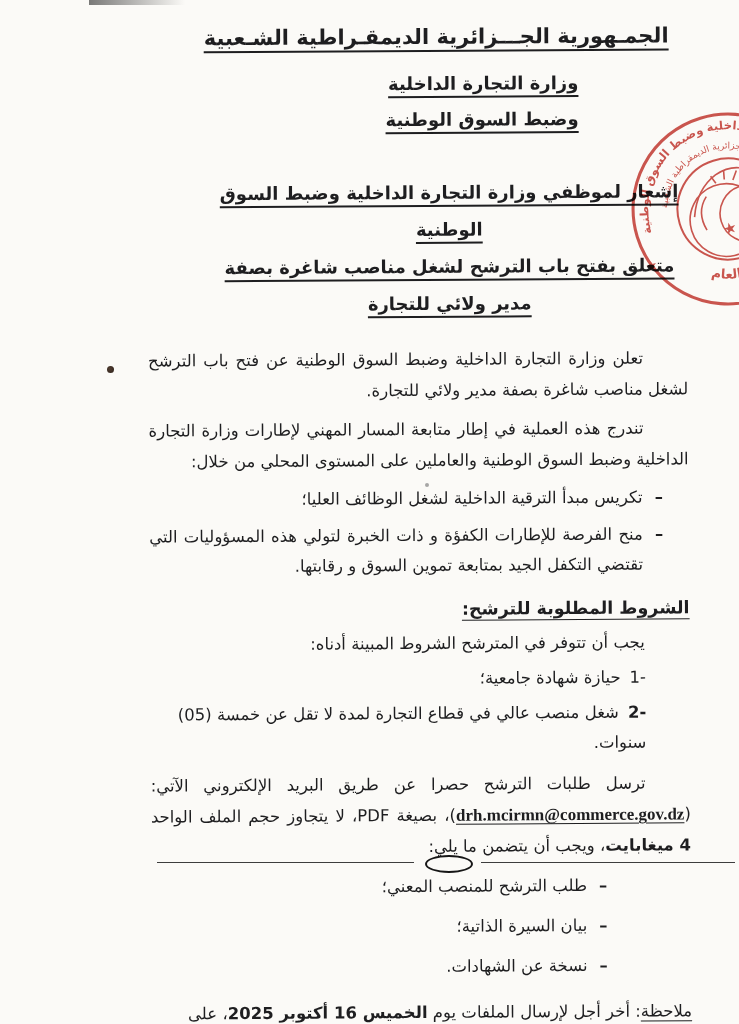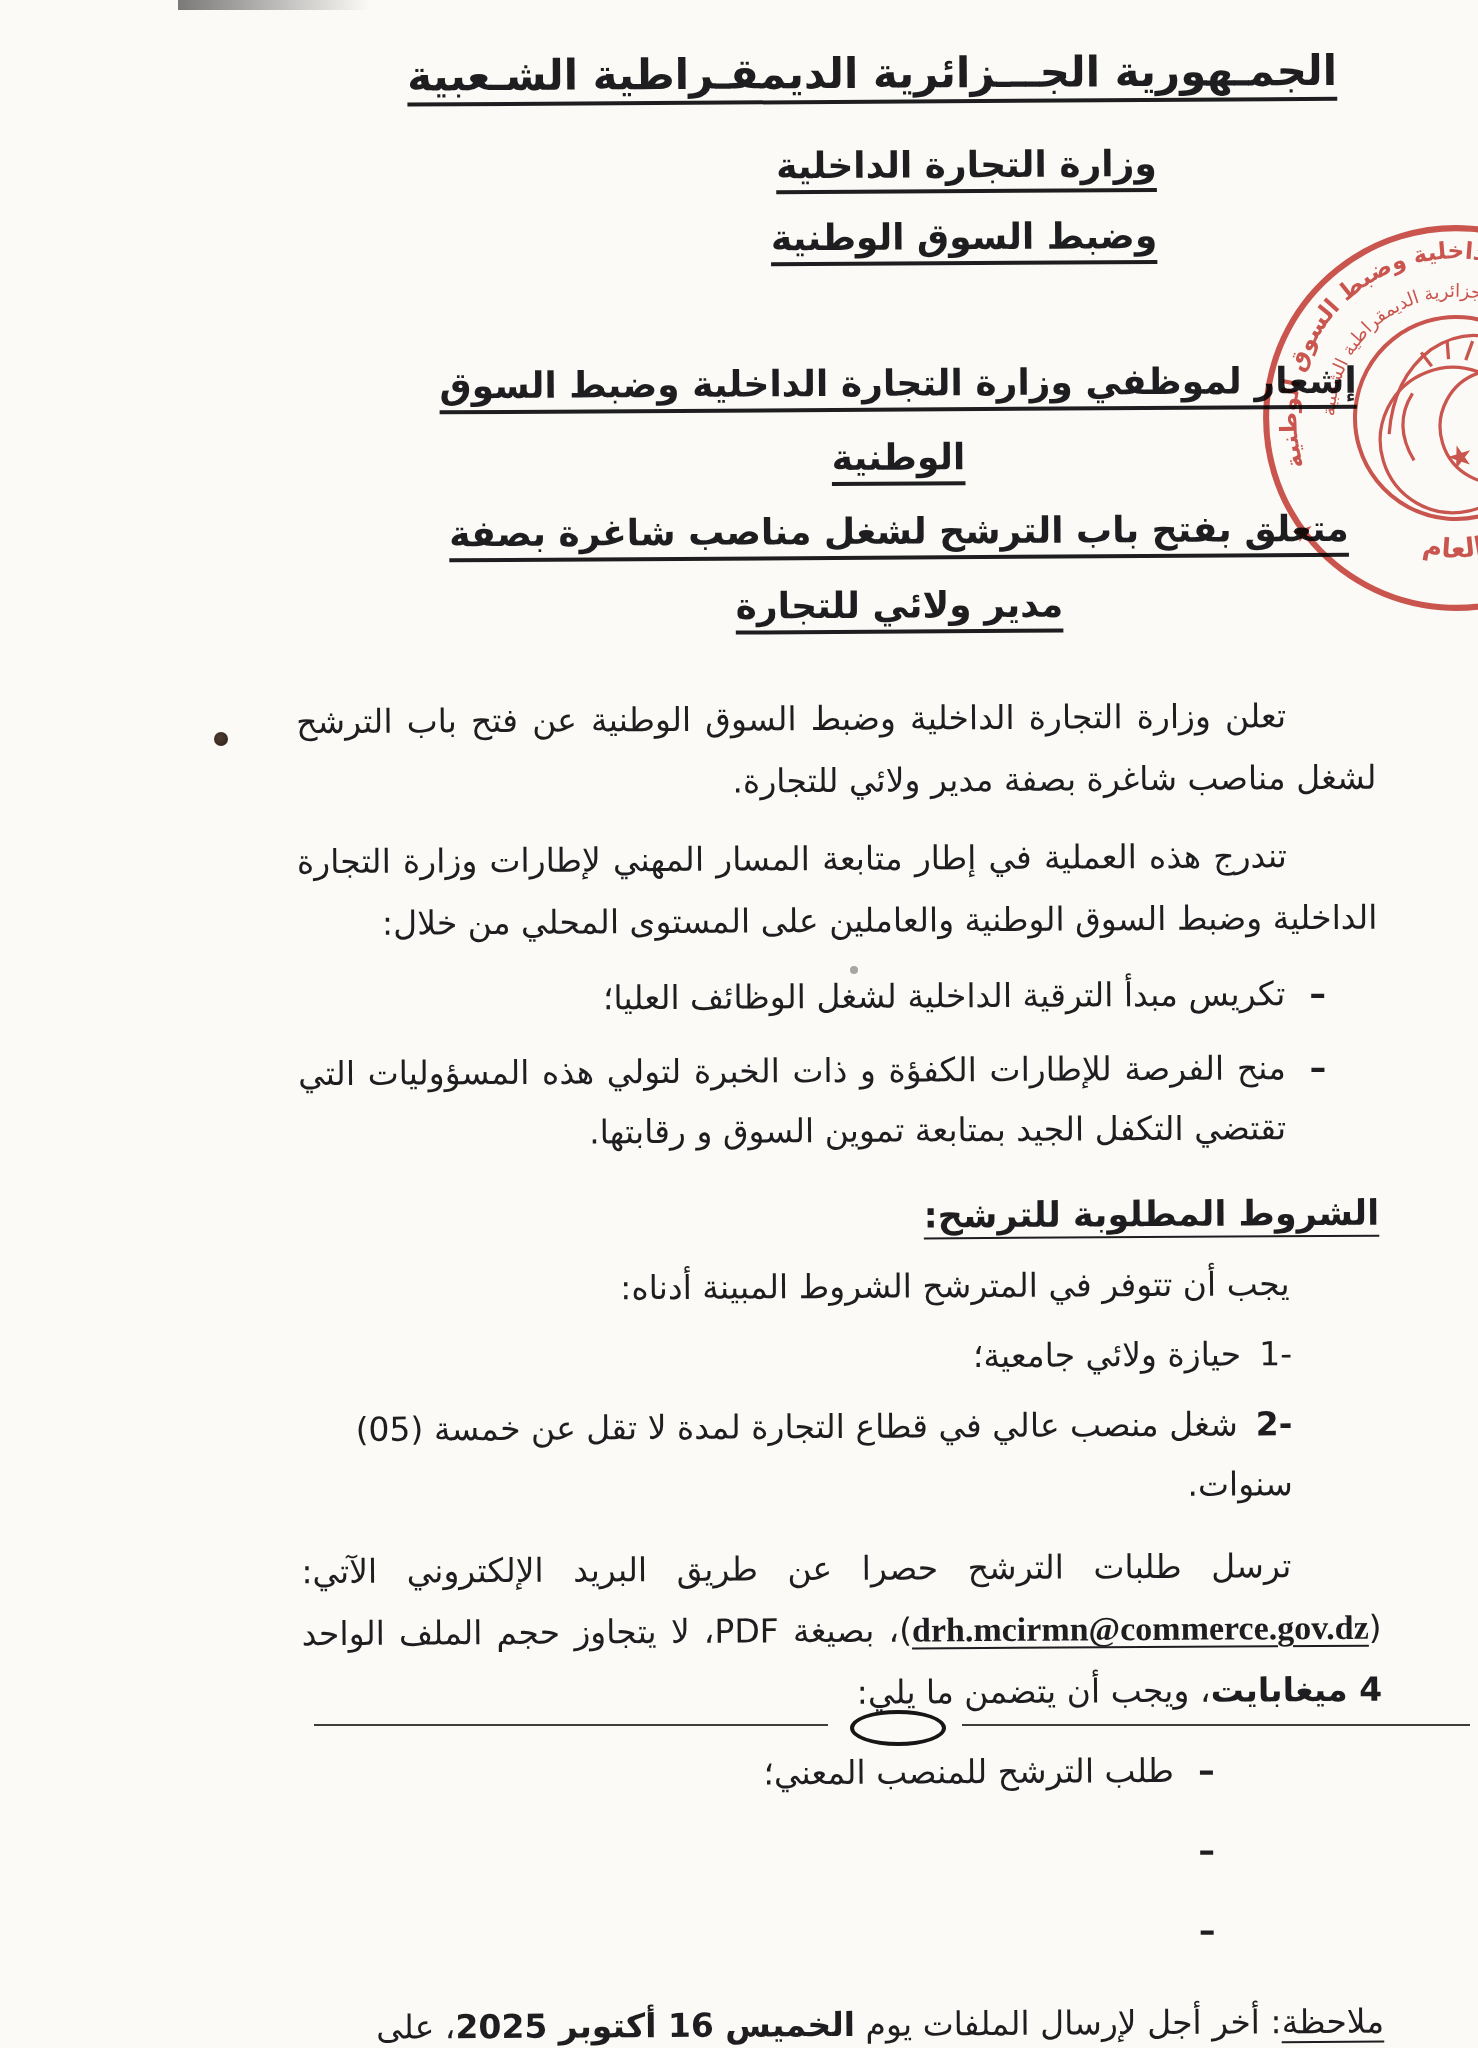--- a/index.html
+++ b/index.html
@@ -150,39 +150,41 @@
         <span class="li-text">منح الفرصة للإطارات الكفؤة و ذات الخبرة لتولي هذه المسؤوليات التي تقتضي التكفل الجيد بمتابعة تموين السوق و رقابتها.</span>
       </li>
     </ul>
 
     <div class="section-heading"><span>الشروط المطلوبة للترشح:</span></div>
 
     <p class="intro">يجب أن تتوفر في المترشح الشروط المبينة أدناه:</p>
 
     <ol class="num-list">
       <li>
-        <span class="num">1-</span><span>حيازة ولائي جامعية؛</span>
+        <span class="num">1-</span><span>حيازة شهادة جامعية؛</span>
       </li>
       <li class="bold-num">
         <span class="num">2-</span><span>شغل منصب عالي في قطاع التجارة لمدة لا تقل عن خمسة (05) سنوات.</span>
       </li>
     </ol>
 
     <p class="para email-para"><span>ترسل طلبات الترشح حصرا عن طريق البريد الإلكتروني الآتي: (</span><bdi class="email">drh.mcirmn@commerce.gov.dz</bdi><span>)، بصيغة PDF، لا يتجاوز حجم الملف الواحد </span><span class="b">4 ميغابايت</span><span>، ويجب أن يتضمن ما يلي:</span></p>
 
     <ul class="dash-list docs">
       <li>
         <span class="dash">–</span>
         <span>طلب الترشح للمنصب المعني؛</span>
       </li>
       <li>
         <span class="dash">–</span>
-      </li>
-      <li>
-        <span class="dash">–</span>
+        <span>بيان السيرة الذاتية؛</span>
+      </li>
+      <li>
+        <span class="dash">–</span>
+        <span>نسخة عن الشهادات.</span>
       </li>
     </ul>
 
     <p class="note"><span class="note-label">ملاحظة</span><span>: أخر أجل لإرسال الملفات يوم </span><span class="b">الخميس 16 أكتوبر 2025</span><span>، على المبينة </span><span class="b">17:00</span><span>.</span></p>
 
   </div>
 
   <div class="stamp">
     <svg viewBox="0 0 200 200" xmlns="http://www.w3.org/2000/svg">
       <defs>

